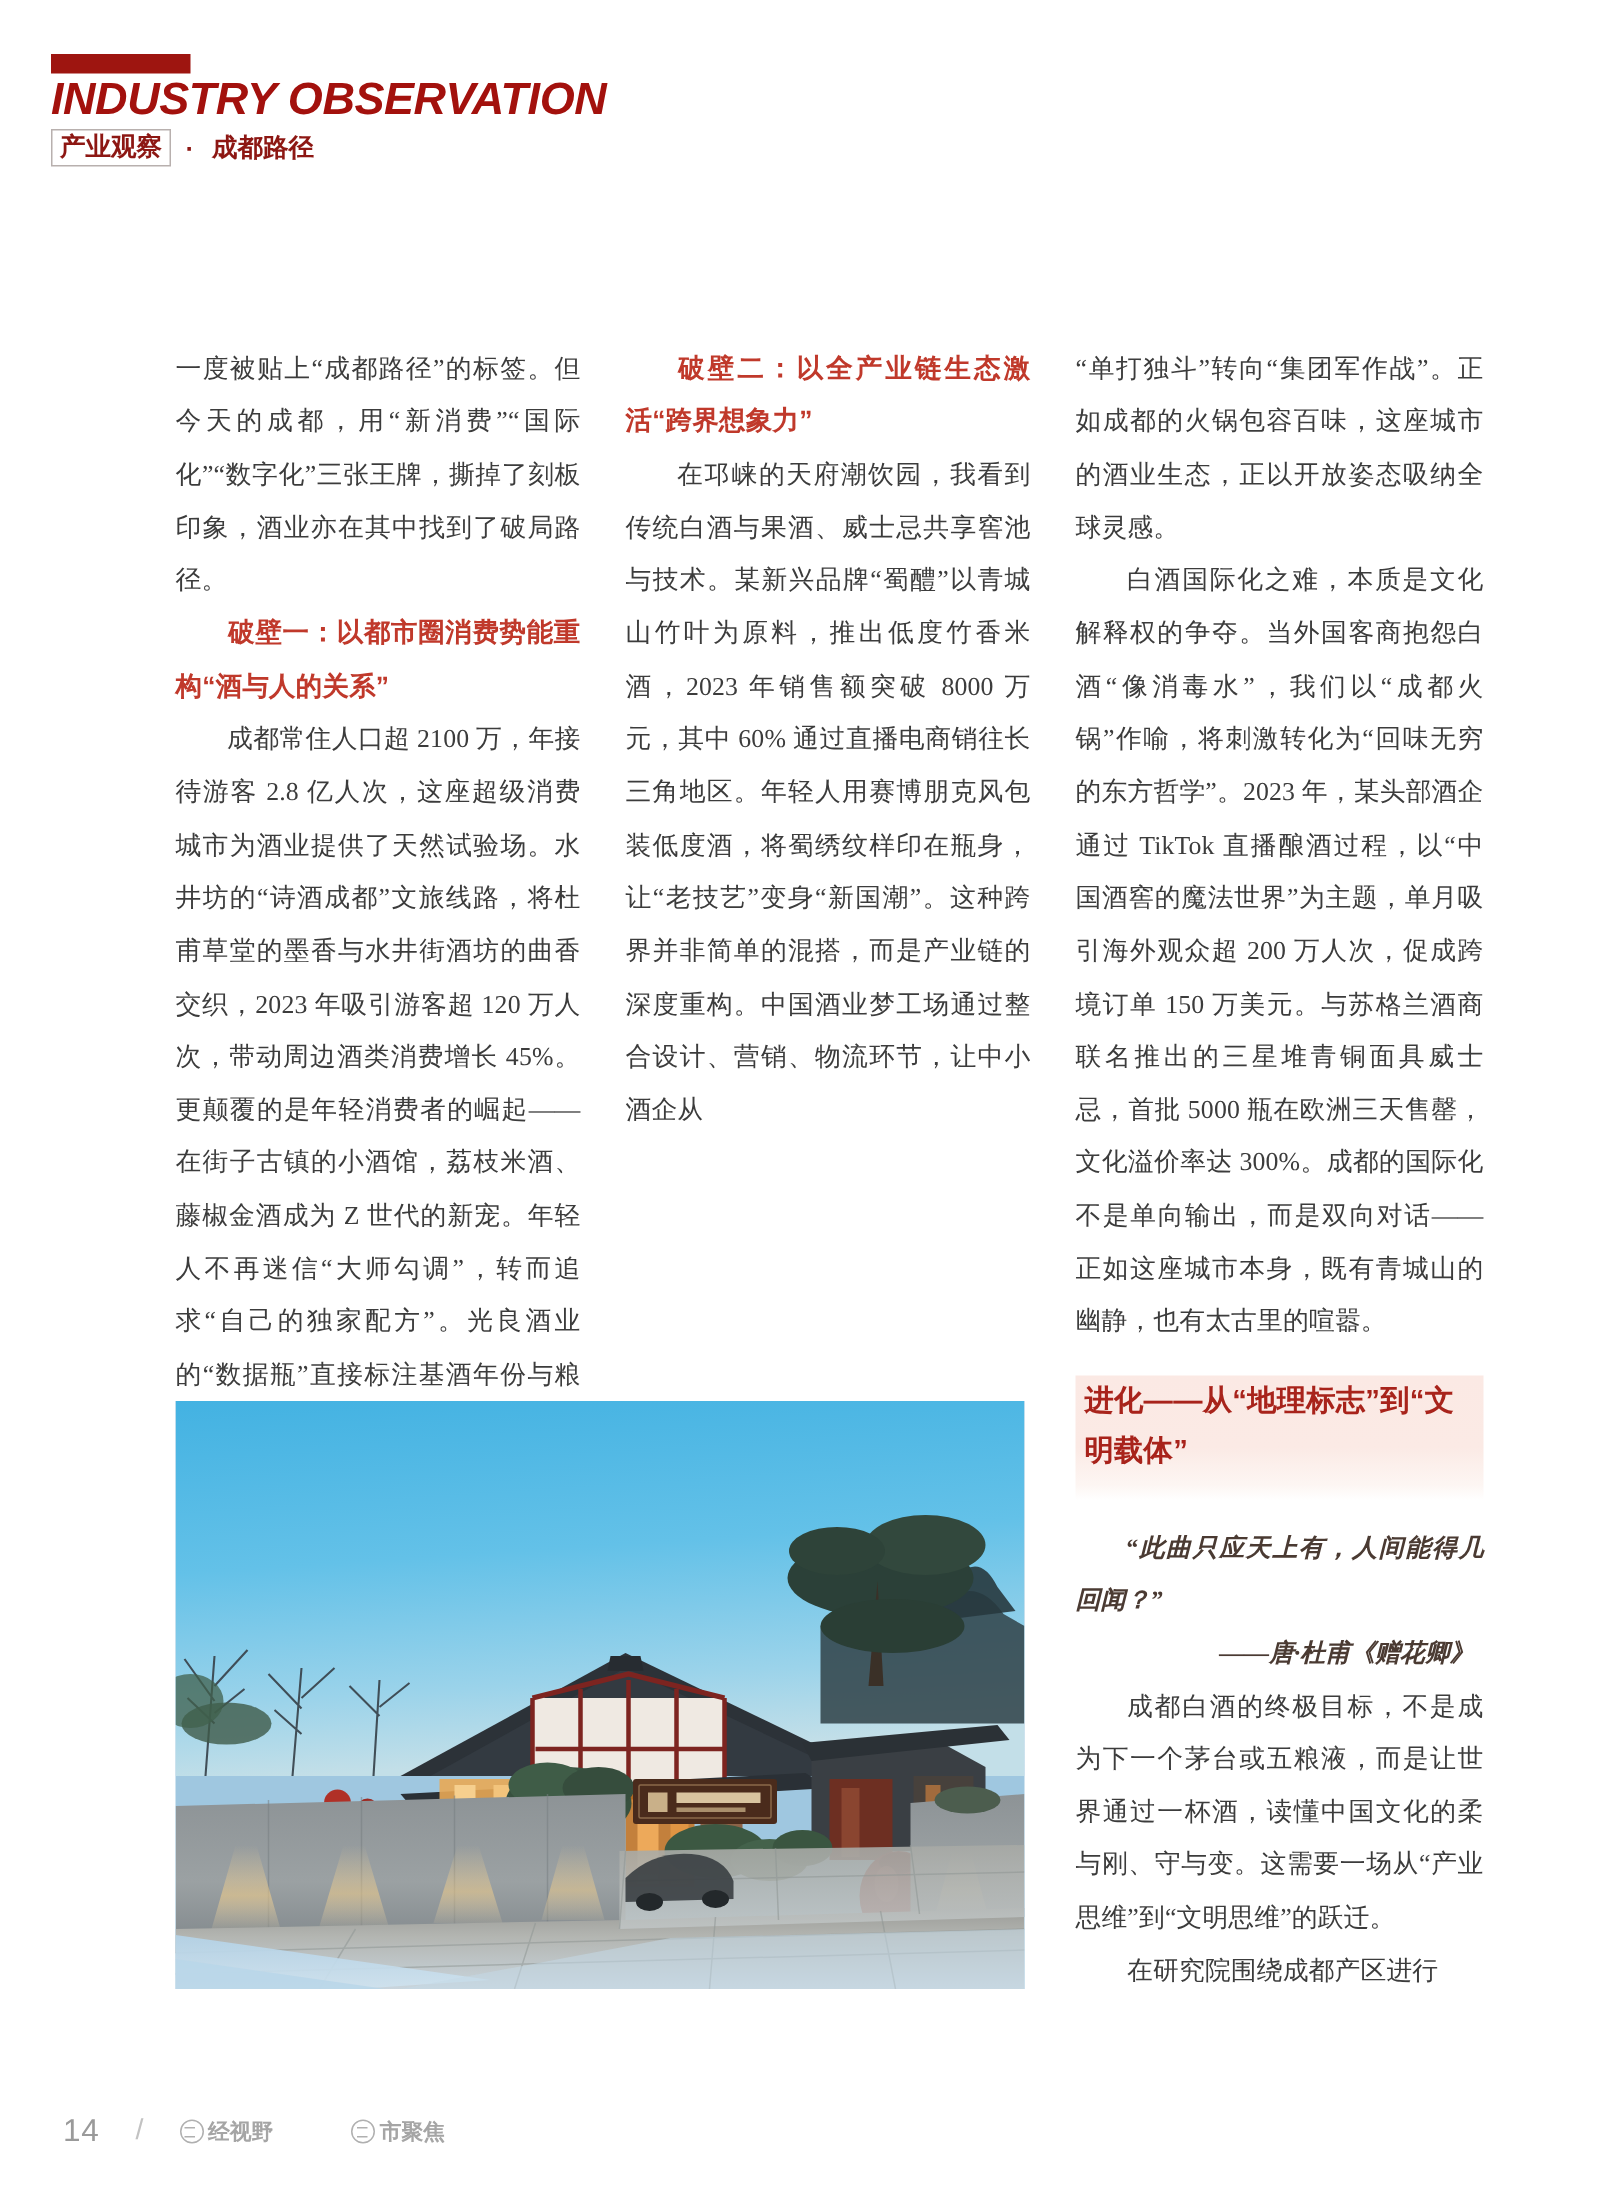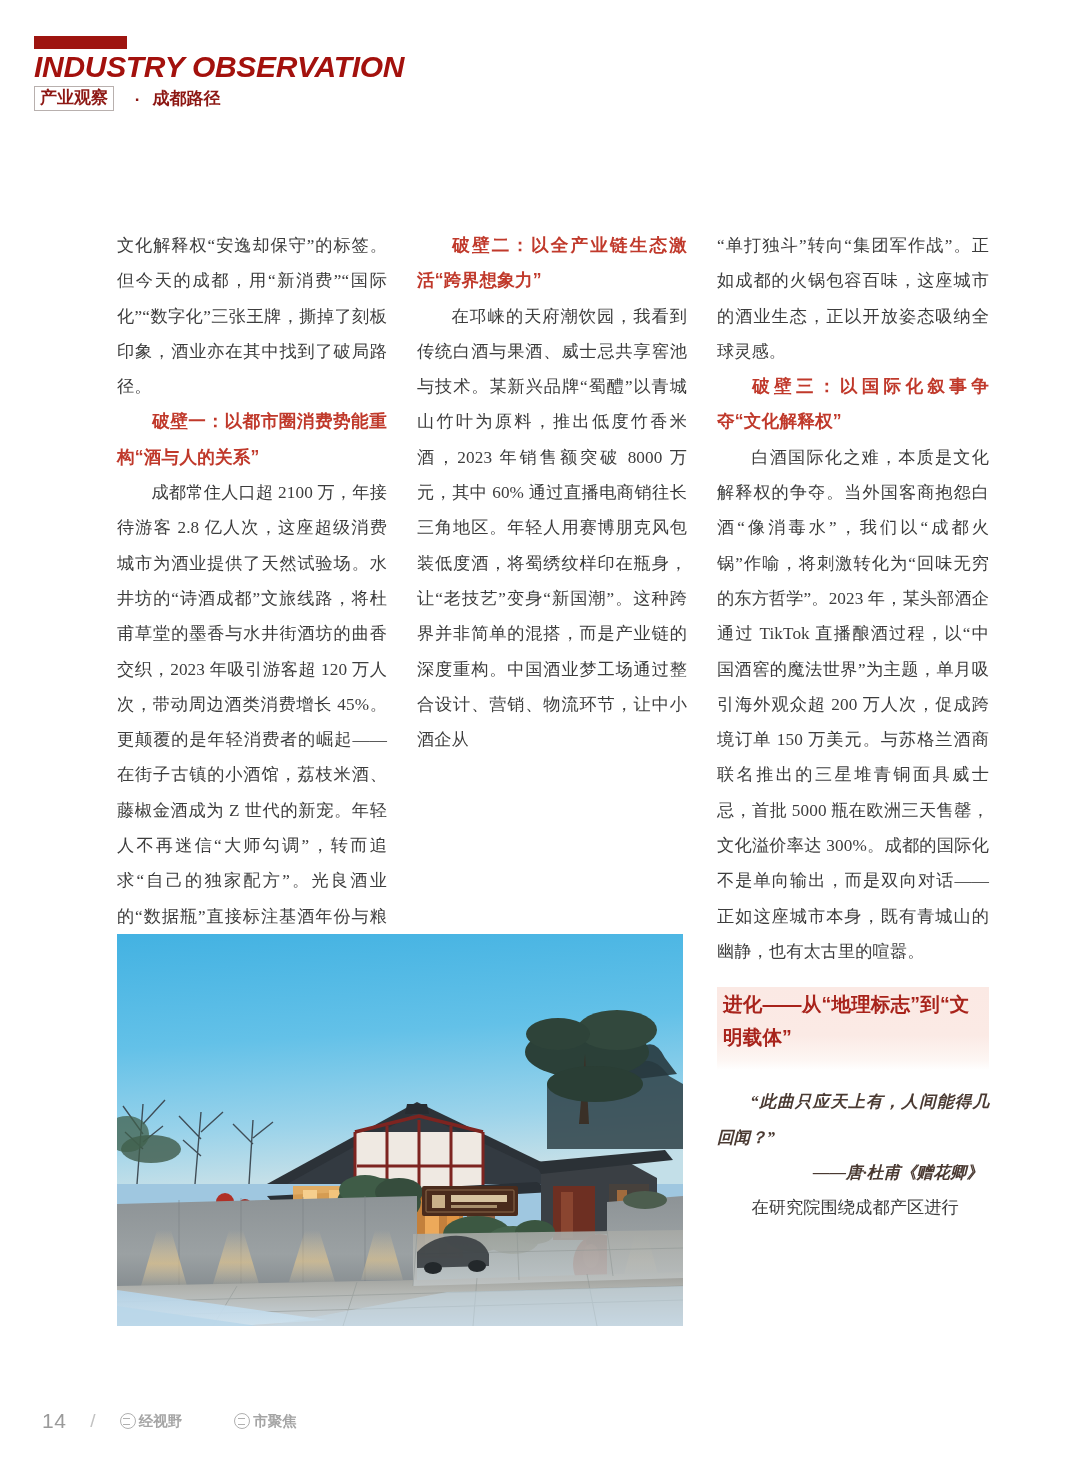--- a/index.html
+++ b/index.html
@@ -35,21 +35,21 @@
     font-size: 30px;
     letter-spacing: -0.3px;
     color: #a3110d;
     line-height: 1.0;
     white-space: nowrap;
   }
   .header-sub {
     margin-top: 4px;
     display: flex;
     align-items: center;
-    gap: 18px;
+    gap: 7px;
     white-space: nowrap;
   }
   .header-box {
     display: inline-block;
     border: 1px solid #b8b0ae;
     padding: 1px 5px 2px 5px;
     font-size: 17px;
     color: #8d1713;
     font-family: "Liberation Sans", "DejaVu Sans", sans-serif;
     font-weight: bold;
@@ -210,39 +210,39 @@
   <div class="header-en">INDUSTRY OBSERVATION</div>
   <div class="header-sub">
     <span class="header-box">产业观察</span>
     <span class="header-path">· 成都路径</span>
   </div>
 </div>
 
 <div class="columns">
 
   <div class="col col-1">
-    <p class="body-text">文化解释权“安逸却保守”的标签。但今天的成都，用“新消费”“国际化”“数字化”三张王牌，撕掉了刻板印象，酒业亦在其中找到了破局路径。</p>
+    <p class="body-text">一度被贴上“成都路径”的标签。但今天的成都，用“新消费”“国际化”“数字化”三张王牌，撕掉了刻板印象，酒业亦在其中找到了破局路径。</p>
     <h3 class="red-head">破壁一：以都市圈消费势能重构“酒与人的关系”</h3>
     <p class="body-text indent">成都常住人口超 2100 万，年接待游客 2.8 亿人次，这座超级消费城市为酒业提供了天然试验场。水井坊的“诗酒成都”文旅线路，将杜甫草堂的墨香与水井街酒坊的曲香交织，2023 年吸引游客超 120 万人次，带动周边酒类消费增长 45%。更颠覆的是年轻消费者的崛起——在街子古镇的小酒馆，荔枝米酒、藤椒金酒成为 Z 世代的新宠。年轻人不再迷信“大师勾调”，转而追求“自己的独家配方”。光良酒业的“数据瓶”直接标注基酒年份与粮食比例，</p>
   </div>
 
   <div class="col col-2">
     <h3 class="red-head">破壁二：以全产业链生态激活“跨界想象力”</h3>
     <p class="body-text indent">在邛崃的天府潮饮园，我看到传统白酒与果酒、威士忌共享窖池与技术。某新兴品牌“蜀醴”以青城山竹叶为原料，推出低度竹香米酒，2023 年销售额突破 8000 万元，其中 60% 通过直播电商销往长三角地区。年轻人用赛博朋克风包装低度酒，将蜀绣纹样印在瓶身，让“老技艺”变身“新国潮”。这种跨界并非简单的混搭，而是产业链的深度重构。中国酒业梦工场通过整合设计、营销、物流环节，让中小酒企从</p>
   </div>
 
   <div class="col col-3">
     <p class="body-text">“单打独斗”转向“集团军作战”。正如成都的火锅包容百味，这座城市的酒业生态，正以开放姿态吸纳全球灵感。</p>
-    <h3 class="red-head">破壁三：以国际化叙事争夺“文化解释权”</h3>
     <p class="body-text indent">白酒国际化之难，本质是文化解释权的争夺。当外国客商抱怨白酒“像消毒水”，我们以“成都火锅”作喻，将刺激转化为“回味无穷的东方哲学”。2023 年，某头部酒企通过 TikTok 直播酿酒过程，以“中国酒窖的魔法世界”为主题，单月吸引海外观众超 200 万人次，促成跨境订单 150 万美元。与苏格兰酒商联名推出的三星堆青铜面具威士忌，首批 5000 瓶在欧洲三天售罄，文化溢价率达 300%。成都的国际化不是单向输出，而是双向对话——正如这座城市本身，既有青城山的幽静，也有太古里的喧嚣。</p>
     <div style="height:18px"></div>
     <h2 class="banner-head">进化——从“地理标志”到“文明载体”</h2>
     <div style="height:14px"></div>
     <p class="quote-text q-indent">“此曲只应天上有，人间能得几回闻？”</p>
     <p class="quote-attrib">——唐·杜甫《赠花卿》</p>
+    <p class="body-text indent">成都白酒的终极目标，不是成为下一个茅台或五粮液，而是让世界通过一杯酒，读懂中国文化的柔与刚、守与变。这需要一场从“产业思维”到“文明思维”的跃迁。</p>
     <p class="body-text indent">在研究院围绕成都产区进行</p>
   </div>
 </div>
 
 <div class="photo">
   <svg width="566" height="392" viewBox="0 0 566 392">
     <defs>
       <linearGradient id="sky" x1="0" y1="0" x2="0.15" y2="1">
         <stop offset="0%" stop-color="#43b2e2"></stop>
         <stop offset="45%" stop-color="#63c1e8"></stop>

